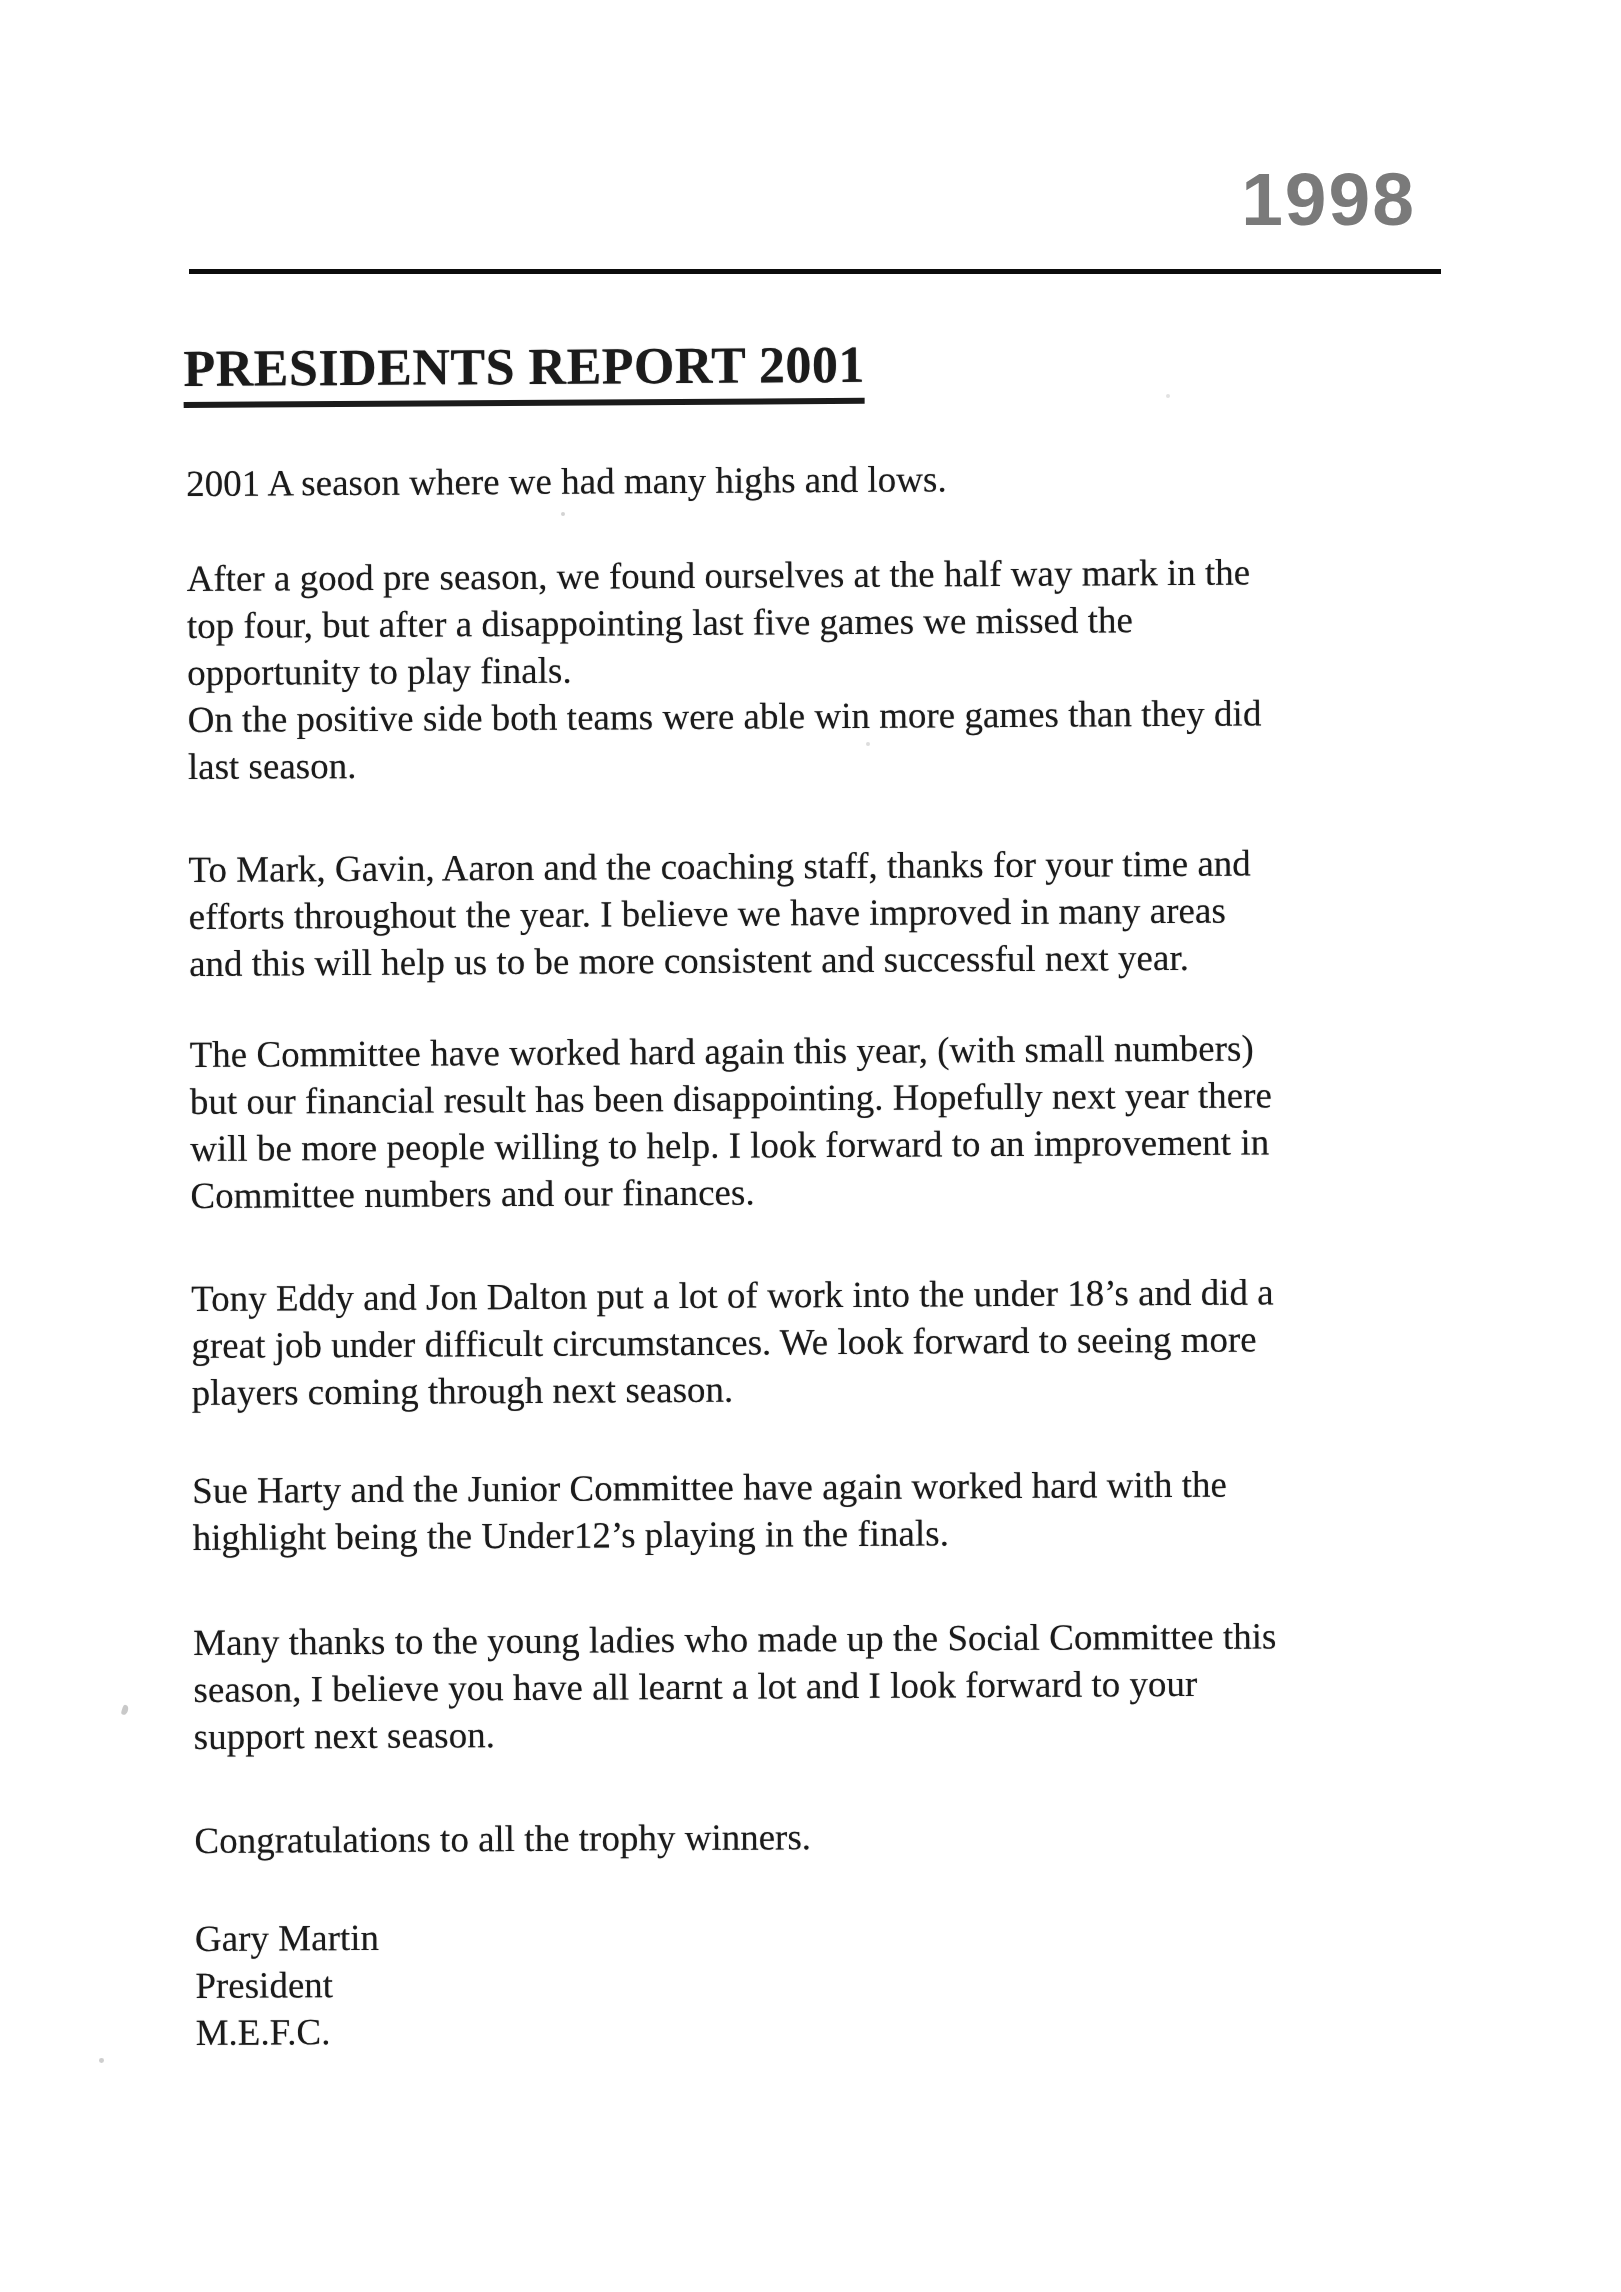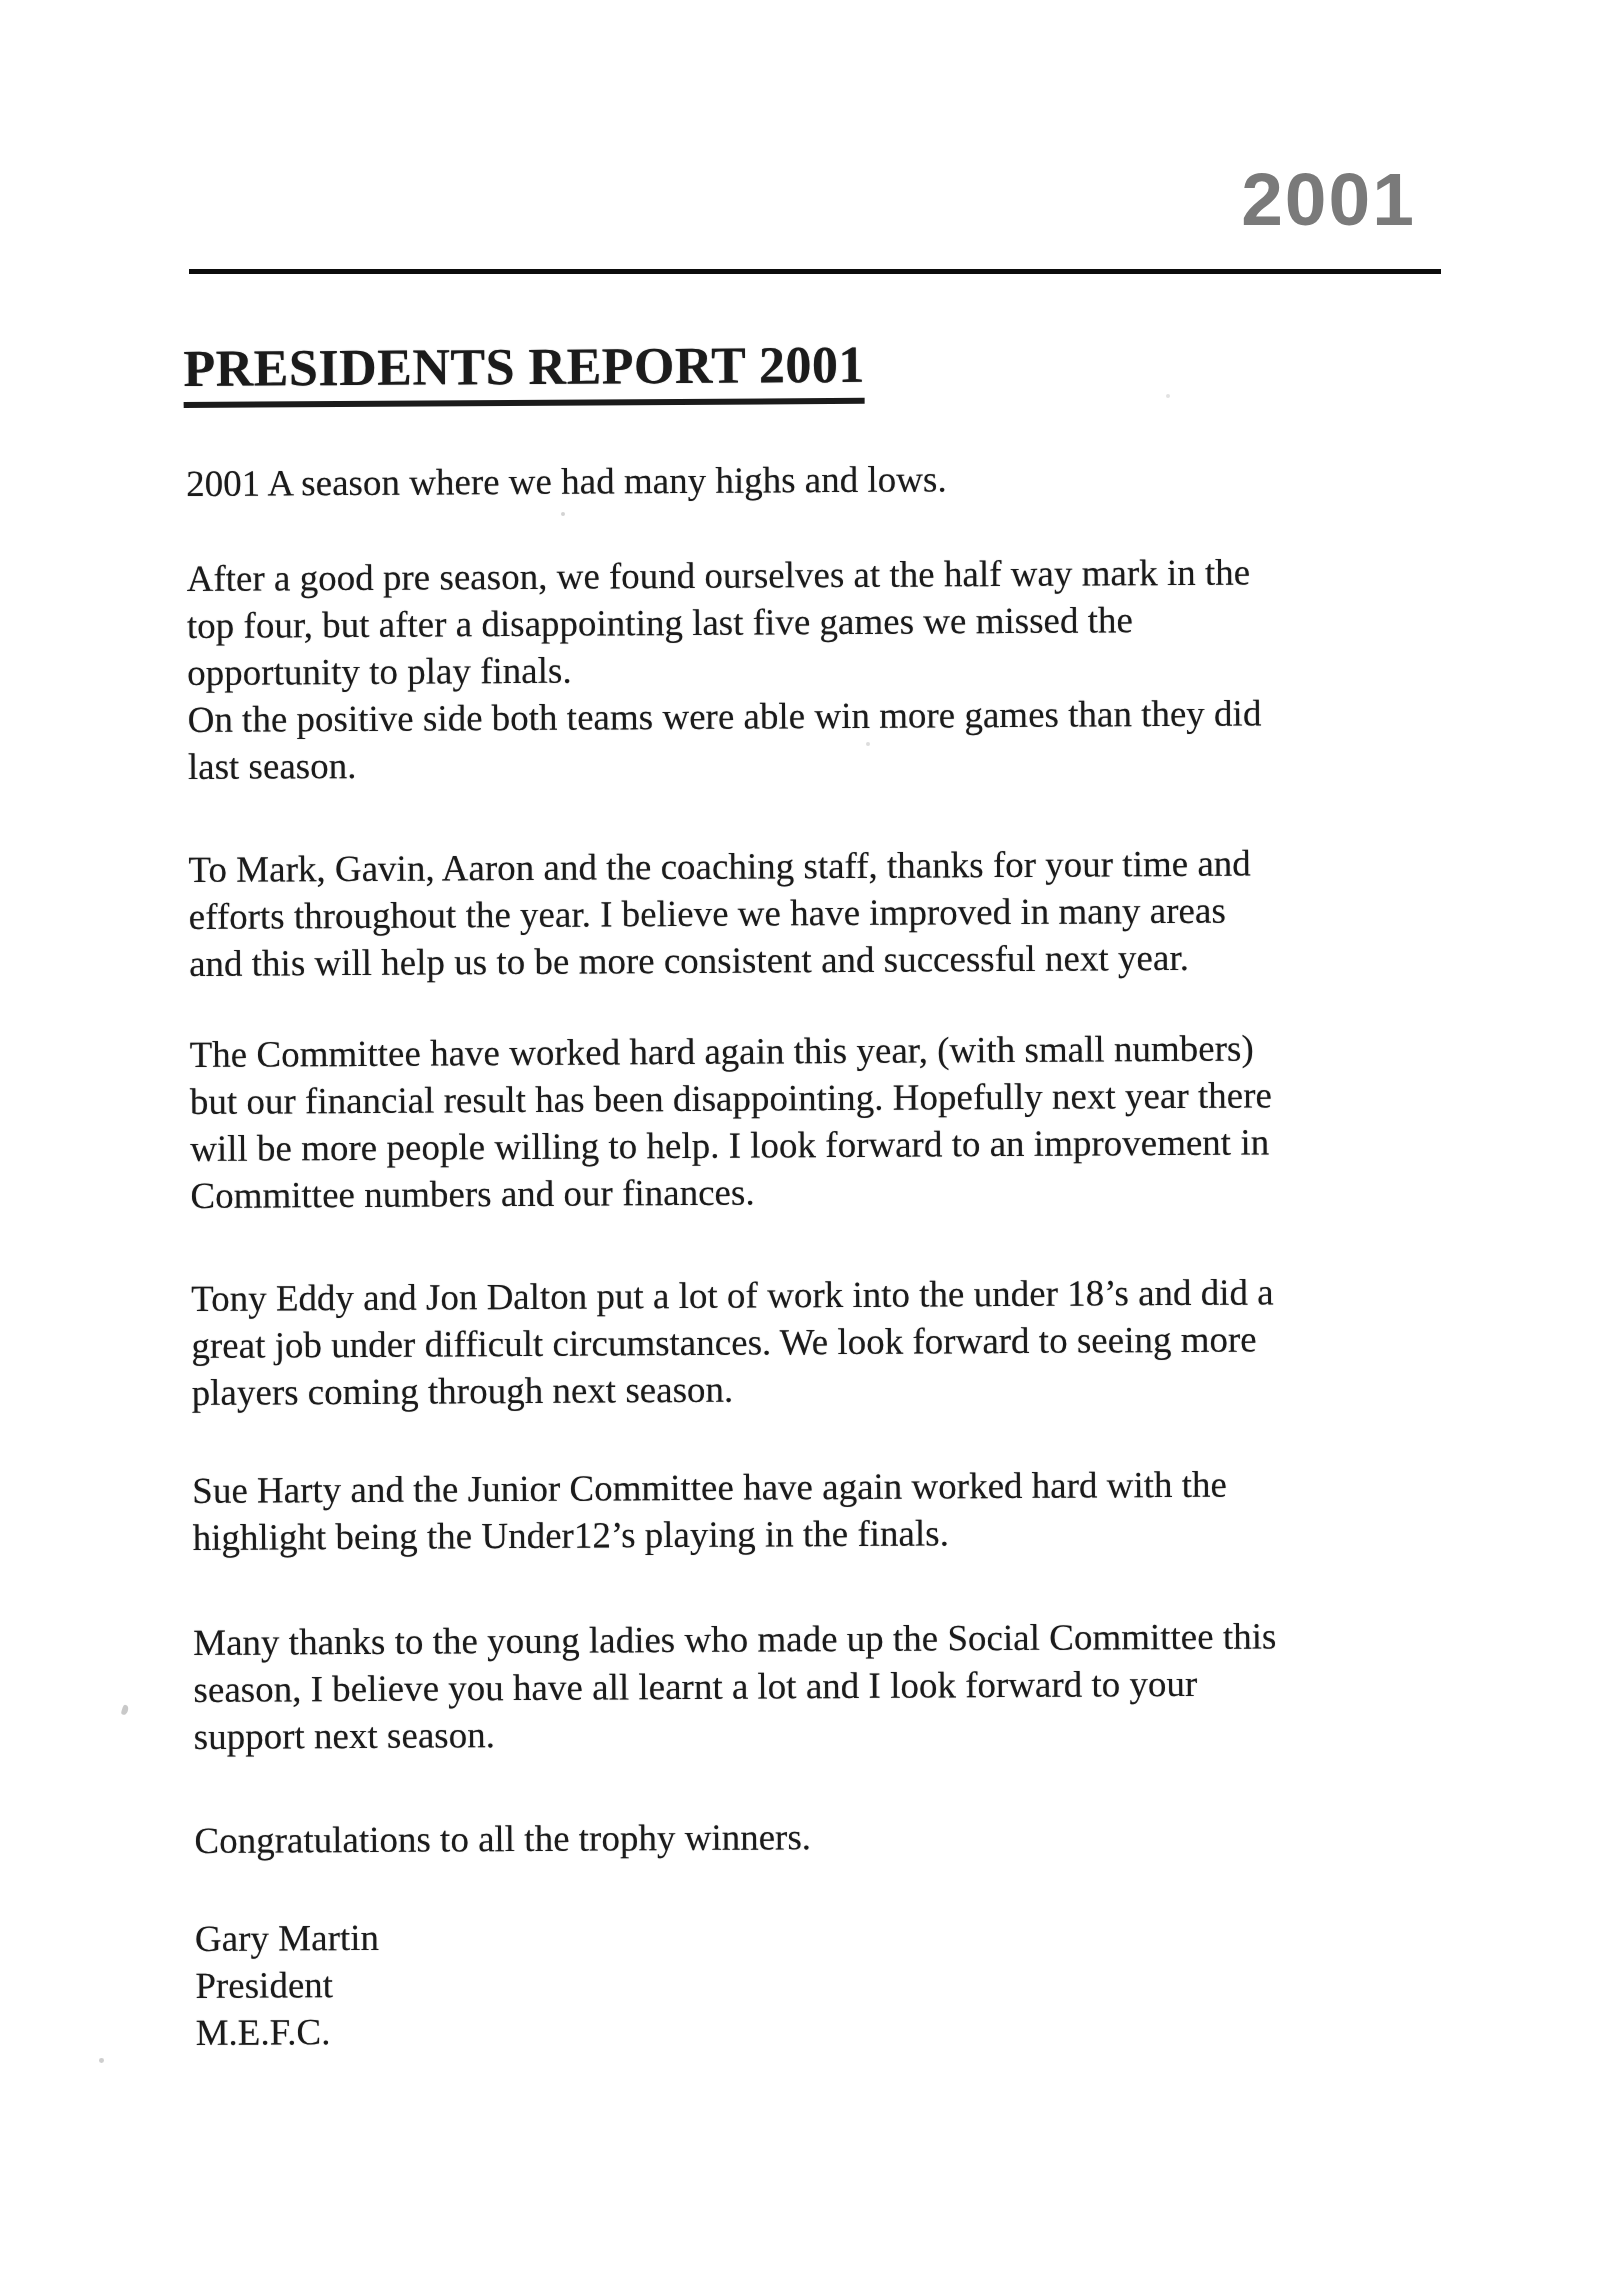--- a/index.html
+++ b/index.html
@@ -92,21 +92,21 @@
   #speck-2 { left: 122px; top: 1705px; width: 5.9px; height: 9.8px; opacity: .55; border-radius: 40% 60% 60% 40%; transform: rotate(18deg); }
   #speck-3 { left: 99px; top: 2058px; width: 4.9px; height: 4.9px; opacity: .5; }
   #speck-4 { left: 866px; top: 742px; width: 3.9px; height: 3.9px; opacity: .35; }
   #speck-5 { left: 1166px; top: 394px; width: 3.9px; height: 3.9px; opacity: .3; }
 </style>
 </head>
 <body>
 
 <div id="page">
 
-  <div id="year-badge">2001</div>
+  <div id="year-badge">1998</div>
 
   <div id="header-rule"></div>
 
   <div id="sheet">
 
     <h1 id="report-title">PRESIDENTS REPORT 2001</h1>
 
     <div id="letter-body">
       <p style="margin-bottom:48px">2001 A season where we had many highs and lows.</p>
       <p style="margin-bottom:56px">After a good pre season, we found ourselves at the half way mark in the

